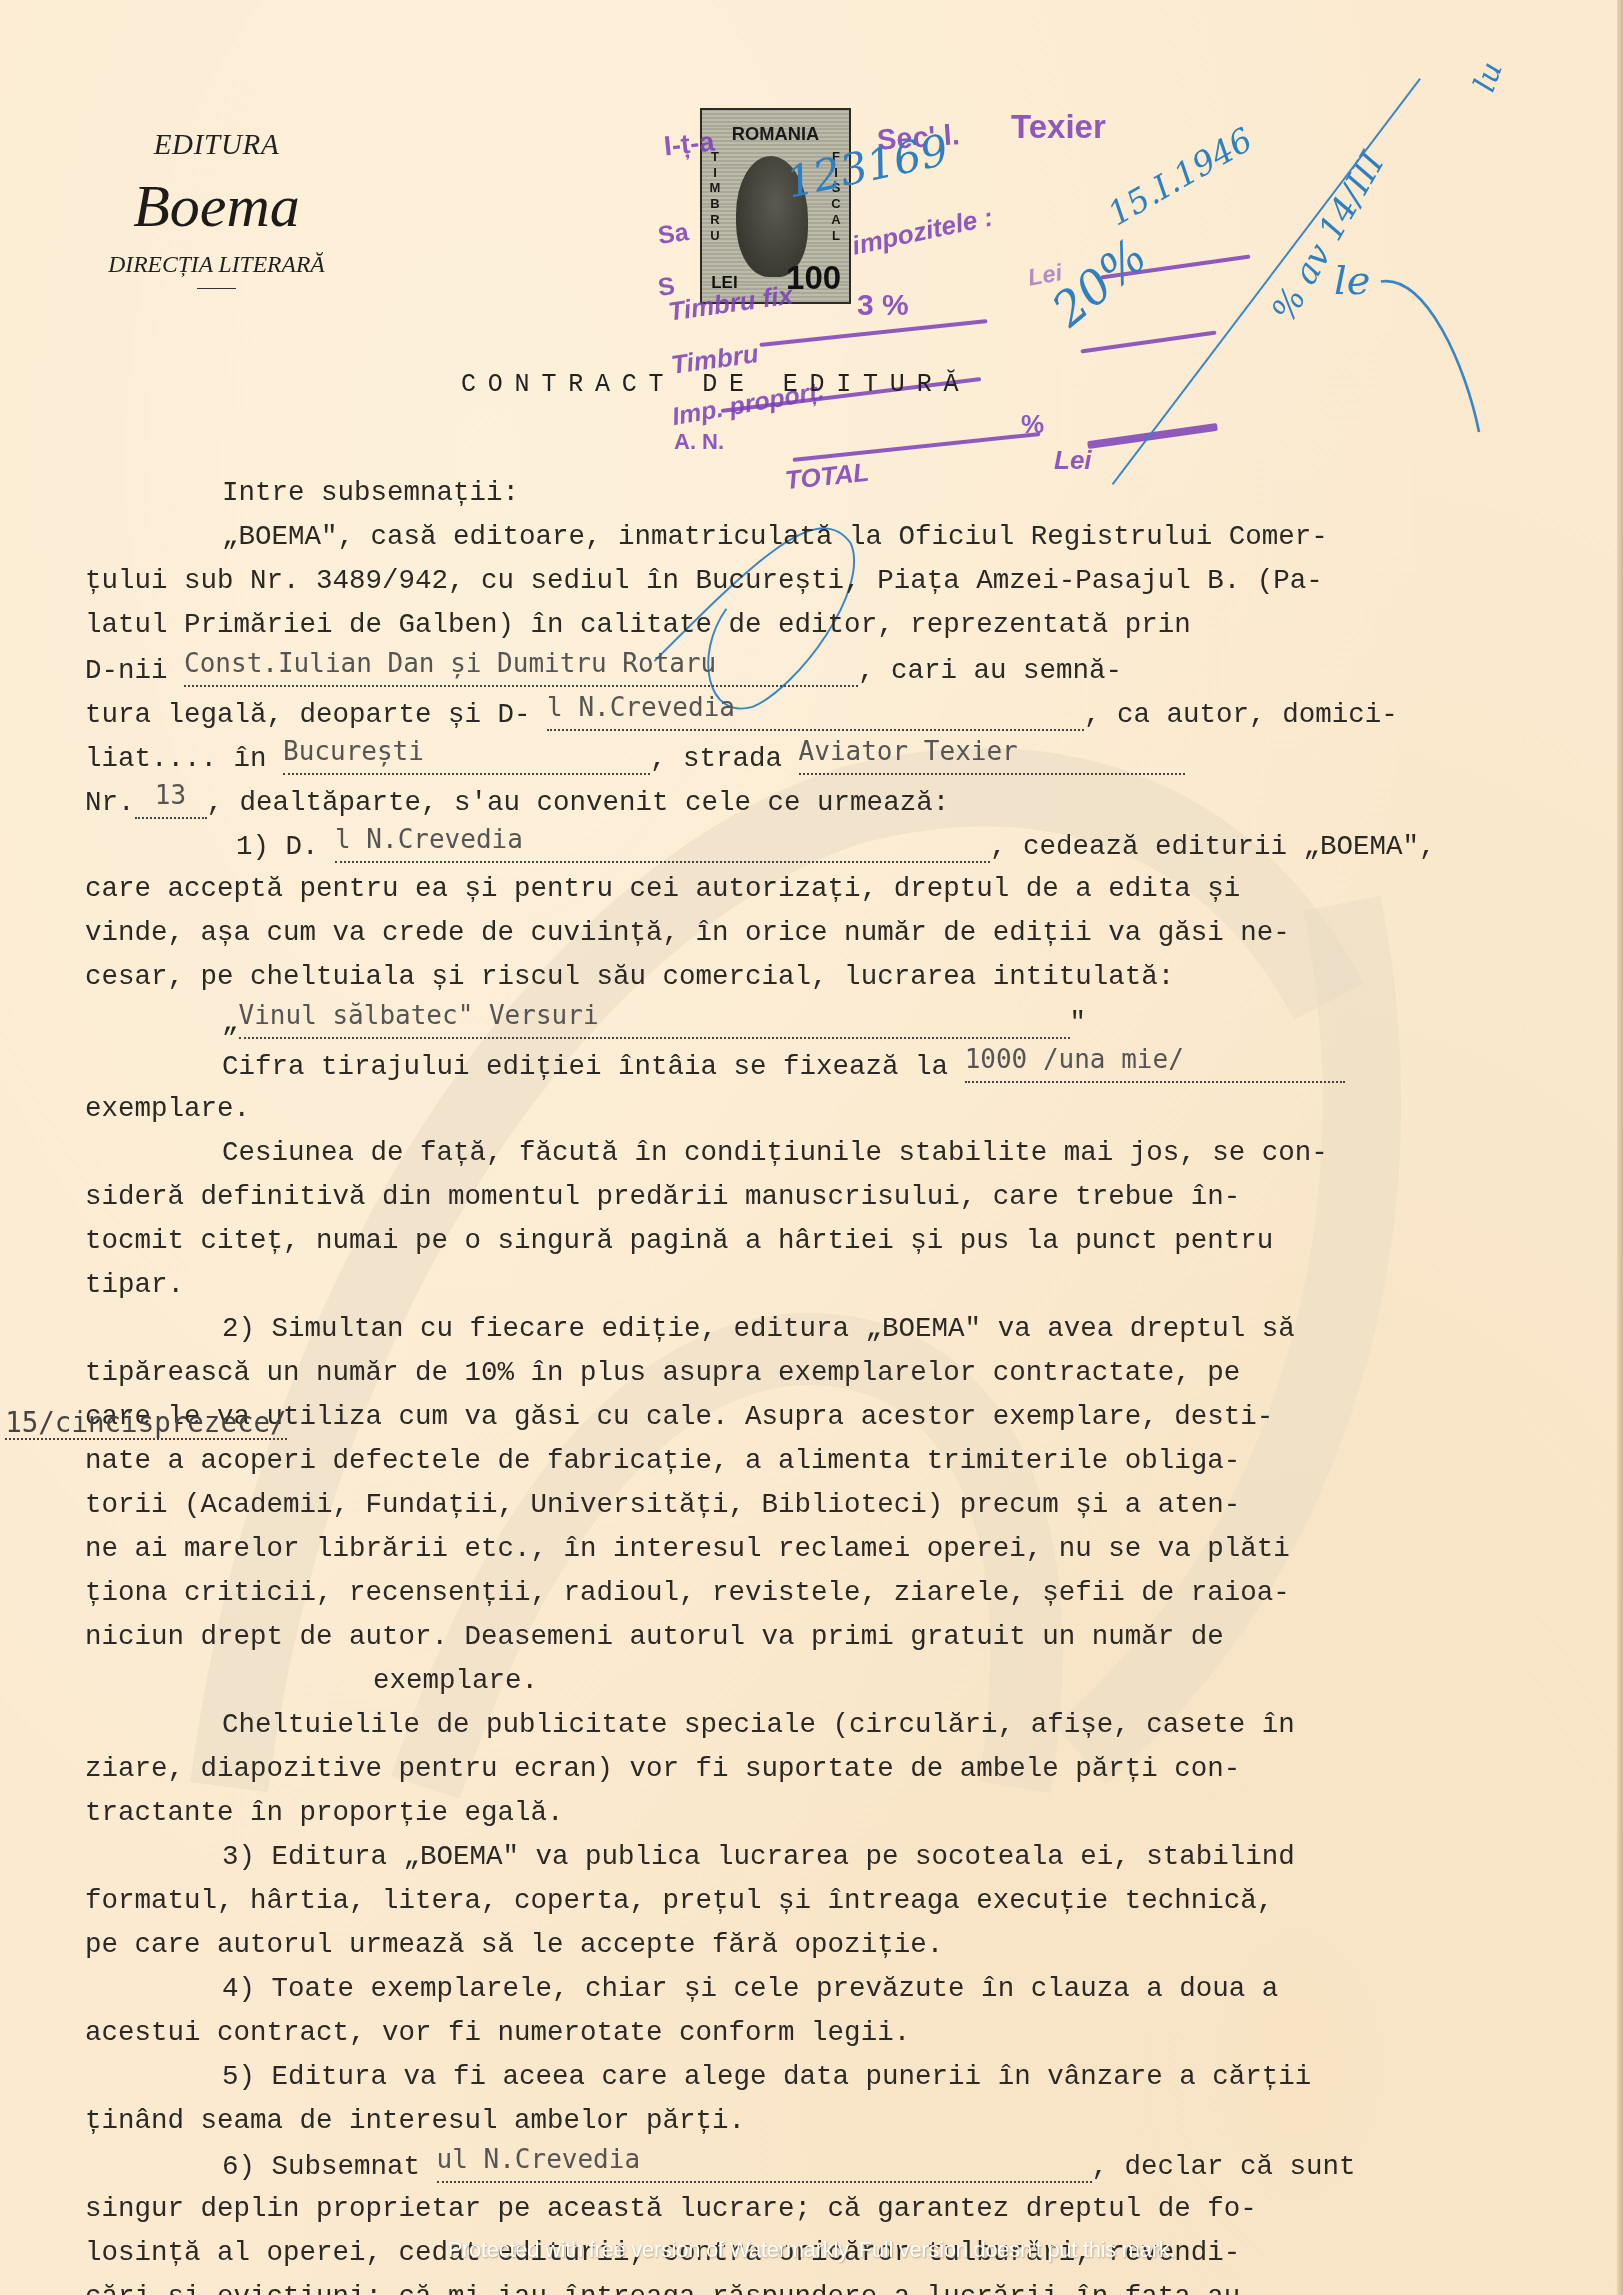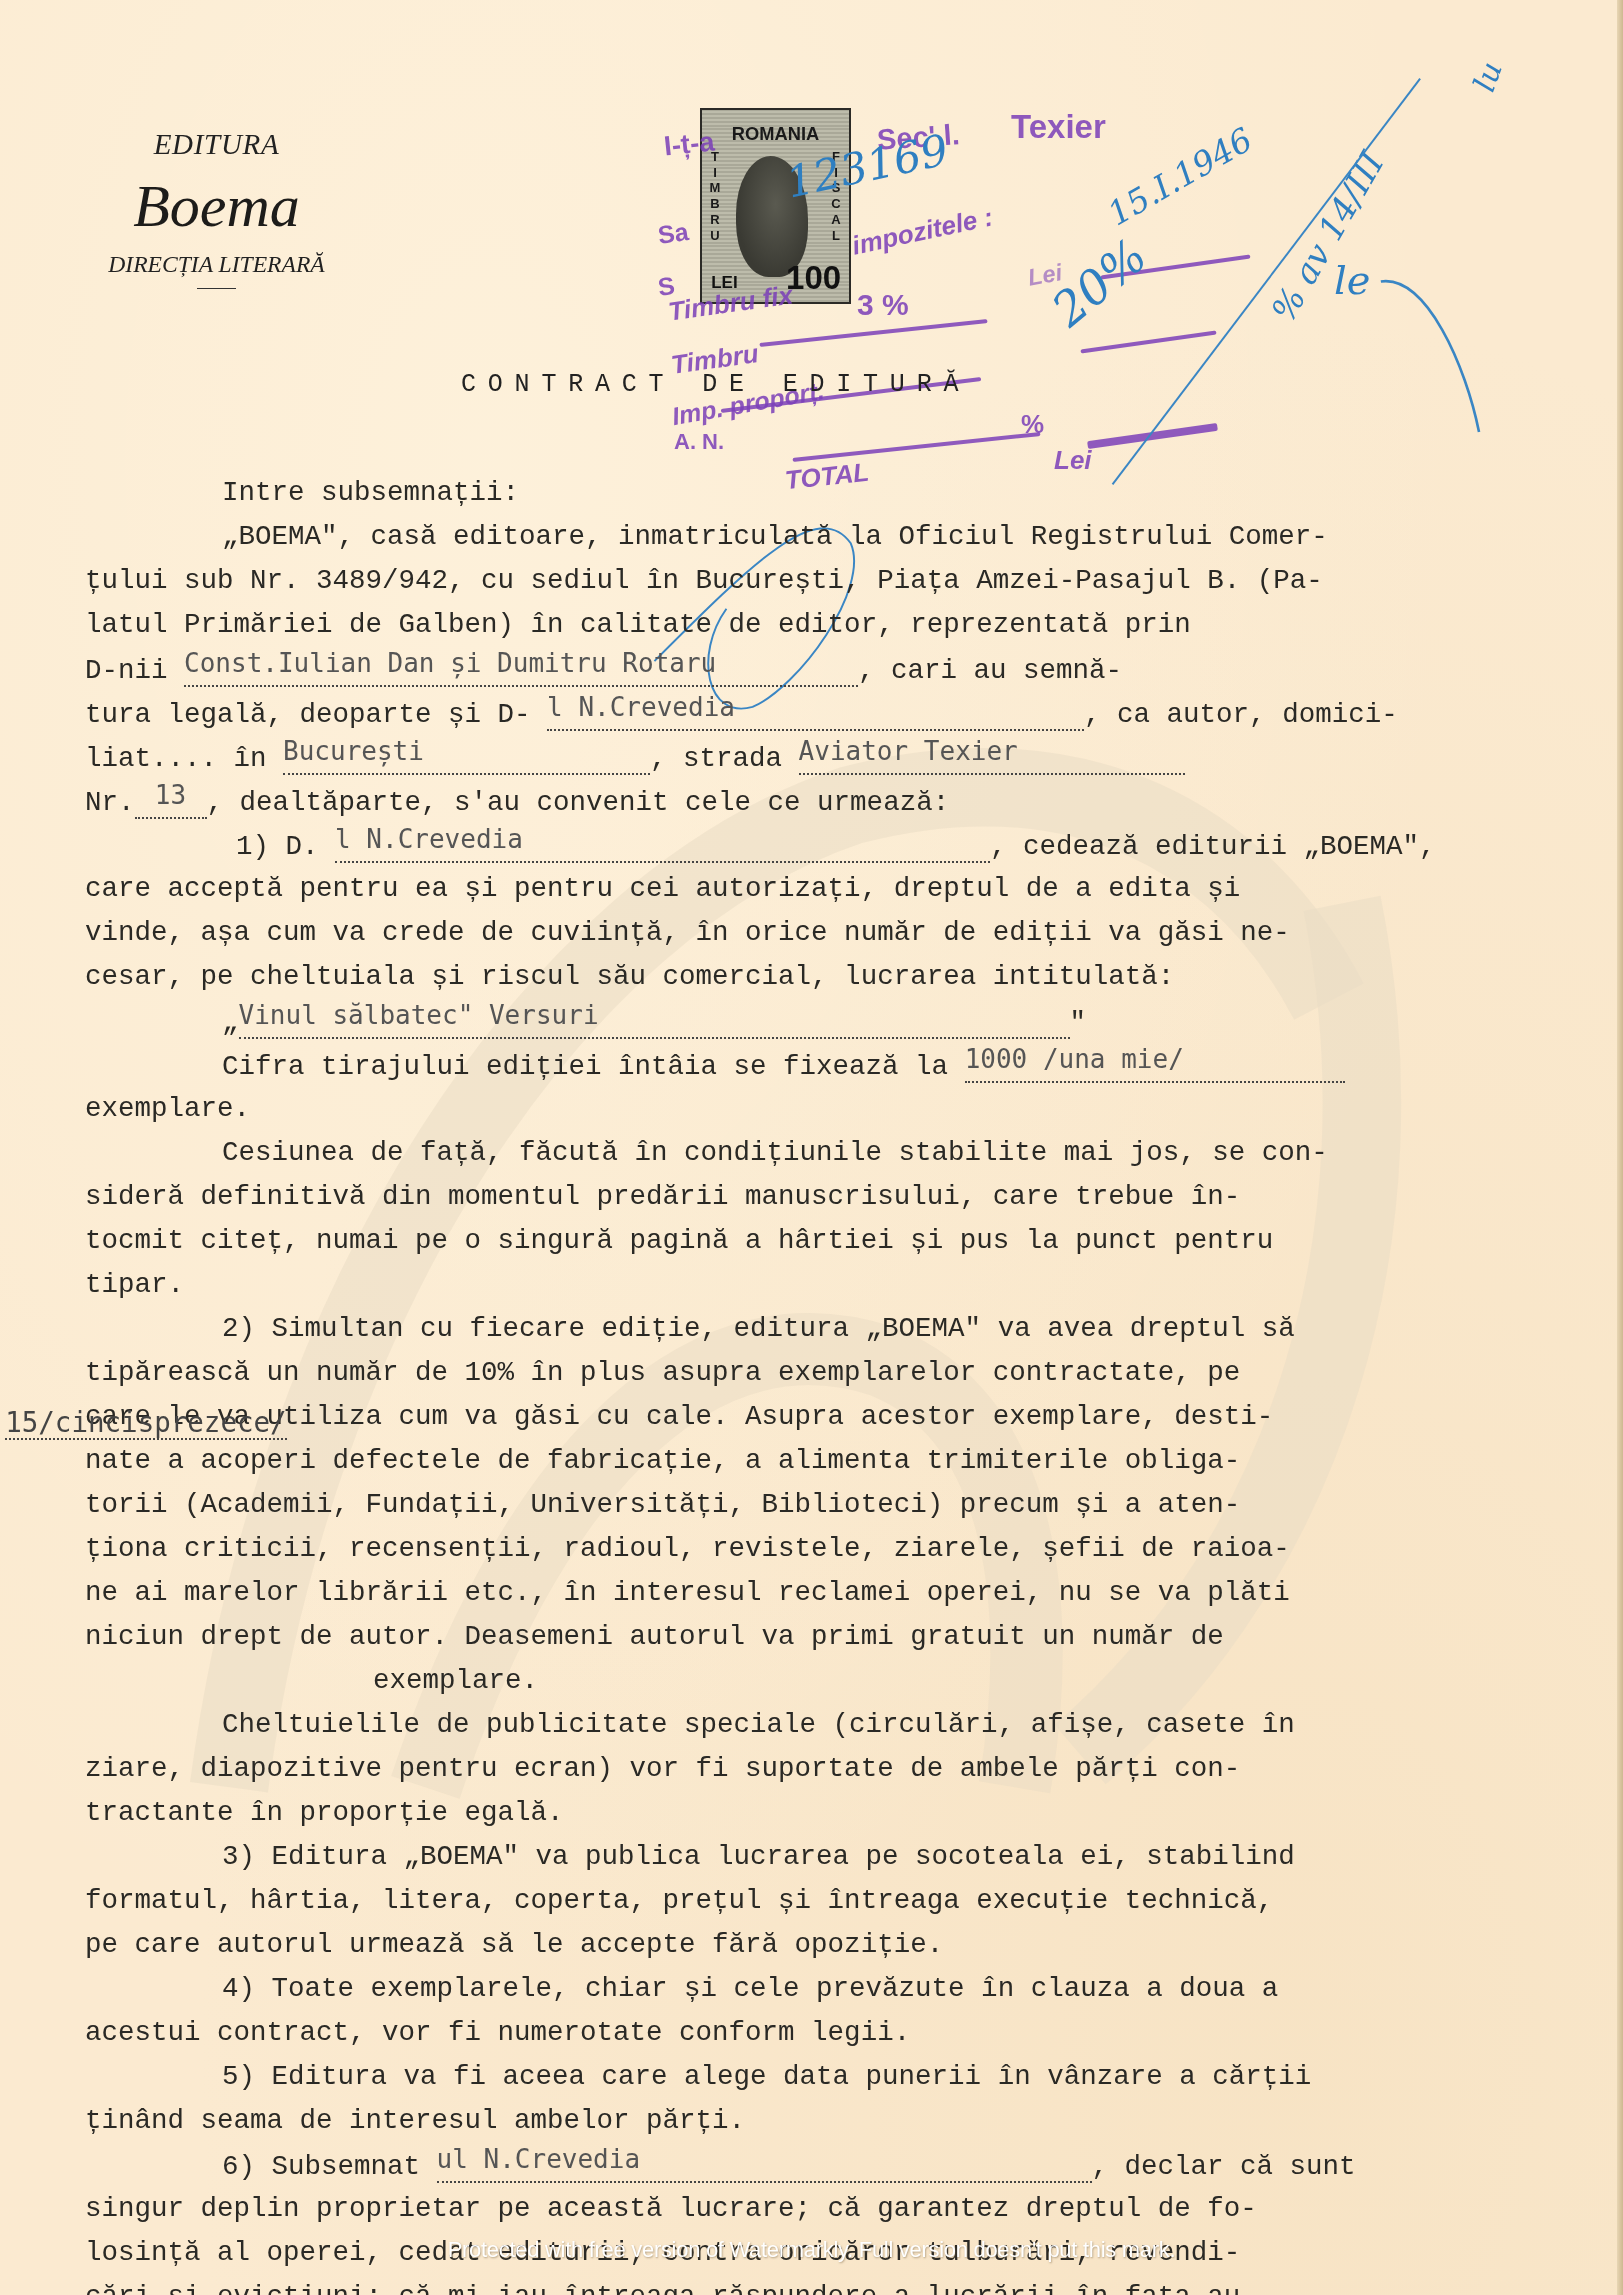--- a/index.html
+++ b/index.html
@@ -222,22 +222,22 @@
   <div class="line">exemplare.</div>
   <div class="line ind1">Cesiunea de față, făcută în condițiunile stabilite mai jos, se con-</div>
   <div class="line">sideră definitivă din momentul predării manuscrisului, care trebue în-</div>
   <div class="line">tocmit citeț, numai pe o singură pagină a hârtiei și pus la punct pentru</div>
   <div class="line">tipar.</div>
   <div class="line ind1">2) Simultan cu fiecare ediție, editura „BOEMA" va avea dreptul să</div>
   <div class="line">tipărească un număr de 10% în plus asupra exemplarelor contractate, pe</div>
   <div class="line">care le va utiliza cum va găsi cu cale. Asupra acestor exemplare, desti-</div>
   <div class="line">nate a acoperi defectele de fabricație, a alimenta trimiterile obliga-</div>
   <div class="line">torii (Academii, Fundații, Universități, Biblioteci) precum și a aten-</div>
+  <div class="line">ne ai marelor librării etc., în interesul reclamei operei, nu se va plăti</div>
   <div class="line">ționa criticii, recensenții, radioul, revistele, ziarele, șefii de raioa-</div>
-  <div class="line">ne ai marelor librării etc., în interesul reclamei operei, nu se va plăti</div>
   <div class="line">niciun drept de autor. Deasemeni autorul va primi gratuit un număr de</div>
   <div class="line" style="padding-left:288px;">
     <span>exemplare.</span>
   </div>
   <div class="line ind1">Cheltuielile de publicitate speciale (circulări, afișe, casete în</div>
   <div class="line">ziare, diapozitive pentru ecran) vor fi suportate de ambele părți con-</div>
   <div class="line">tractante în proporție egală.</div>
   <div class="line ind1">3) Editura „BOEMA" va publica lucrarea pe socoteala ei, stabilind</div>
   <div class="line">formatul, hârtia, litera, coperta, prețul și întreaga execuție technică,</div>
   <div class="line">pe care autorul urmează să le accepte fără opoziție.</div>

